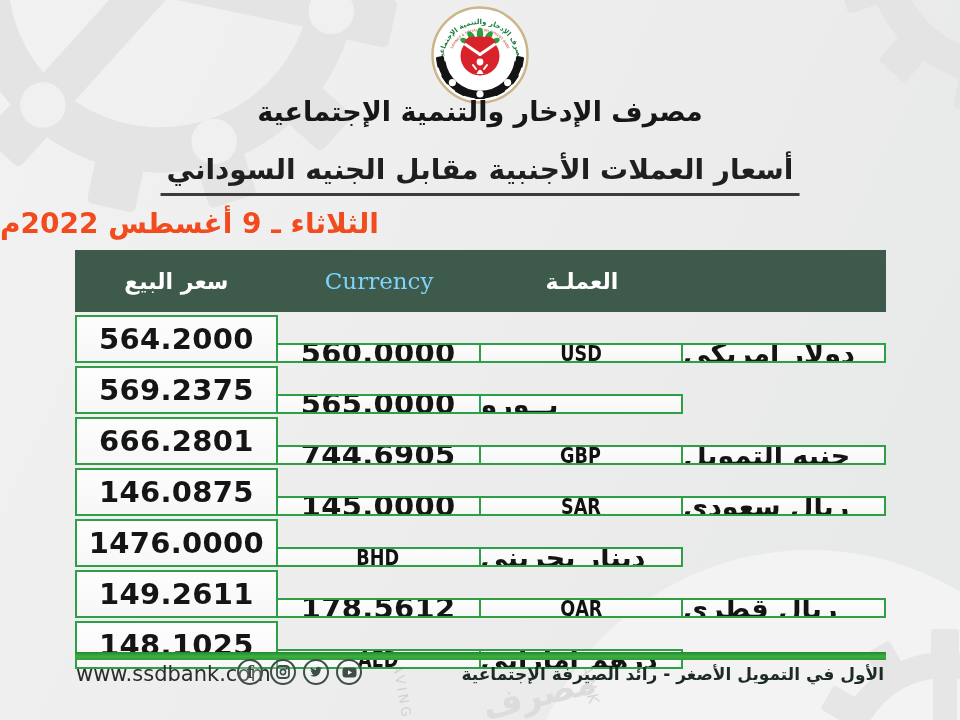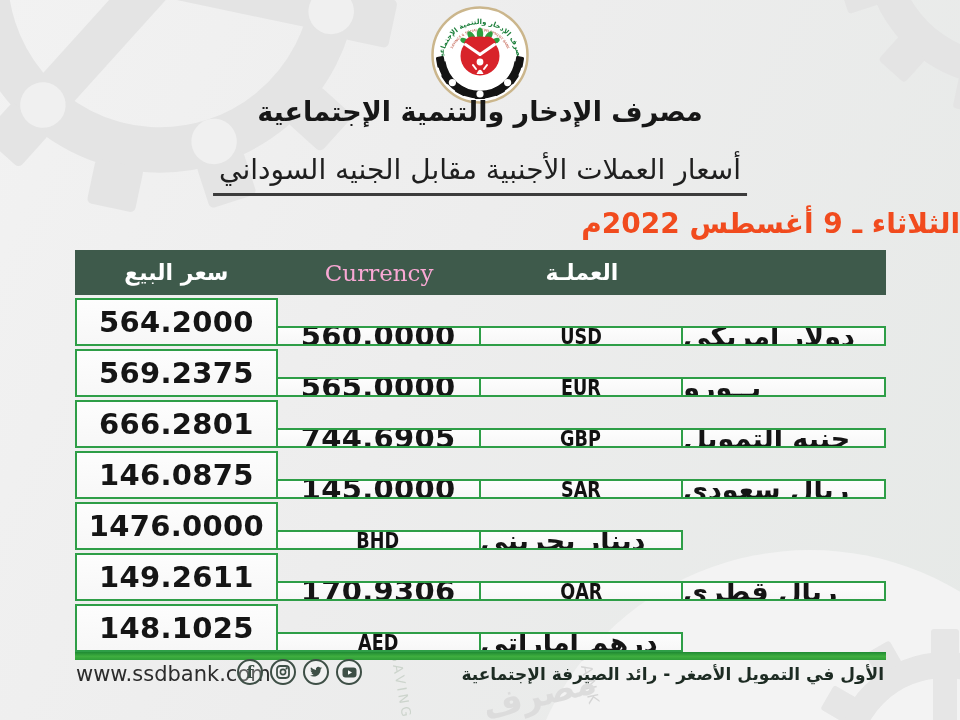--- a/index.html
+++ b/index.html
@@ -14,35 +14,35 @@
   
   .logo{position:absolute; left:415px; top:5px; width:130px; height:100px;}
   .logo svg{width:100%; height:100%;}
 
   .bank-name{
     position:absolute; top:96px; left:0; width:100%; text-align:center;
     font-size:27px; font-weight:bold; color:#171717; direction:rtl; letter-spacing:0;
   }
   .title{
     position:absolute; top:153px; left:50%; transform:translateX(-50%);
-    white-space:nowrap; font-size:28px; font-weight:normal; color:#1f1f1f;
+    white-space:nowrap; font-size:28px; font-weight:bold; color:#1f1f1f;
     direction:rtl; padding:0 6px 7px 6px; border-bottom:3px solid #3c3c3c;
   }
   .date{
-    position:absolute; top:207px; left:0; width:100%; text-align:right;
+    position:absolute; top:207px; left:0; width:100%; text-align:left;
     font-size:28px; font-weight:bold; color:#f14b1e; direction:rtl;
   }
 
   
   .rates{position:absolute; left:75px; top:250px; width:811px;}
-  .thead{display:flex; height:45px; background:#3e5a4b; align-items:center;}
+  .thead{display:flex; height:62px; background:#3e5a4b; align-items:center;}
   .th{flex:0 0 25%; box-sizing:border-box; text-align:center; color:#ffffff;
       font-size:22px; font-weight:bold; direction:rtl;}
   .th.en{font-family:"DejaVu Serif","Liberation Serif",serif; font-weight:normal;
-      font-size:23px; color:#f9a8d4; direction:ltr;}
+      font-size:23px; color:#7dd3fc; direction:ltr;}
   .tr{display:flex; height:48px; margin-top:3px;}
   .tr:first-of-type{margin-top:4px;}
   .td{flex:0 0 25%; box-sizing:border-box; border:2.5px solid #2e9e47;
       background:linear-gradient(#fdfdfd,#f7f7f7); display:flex; align-items:center;
       justify-content:center; overflow:hidden;}
   .td + .td{border-left:none;margin-top:28px;}
   .num{font-size:29px; font-weight:bold; color:#151515; letter-spacing:.3px;}
   .code{font-size:22px; font-weight:bold; color:#111; transform:scaleX(.8); display:inline-block;}
   .name-cell{justify-content:flex-end; padding-right:16px; direction:rtl;
       font-size:27px; font-weight:bold; color:#141414;}
@@ -184,23 +184,20 @@
         <div class="td num">560.0000</div>
         <div class="td">
             <span class="code">USD</span>
           </div>
         <div class="td name-cell">دولار أمريكي</div>
       </div>
 
       <div class="tr">
         <div class="td num">569.2375</div>
         <div class="td num">565.0000</div>
-        <div class="td">
-            <span class="code">EUR</span>
-          </div>
         <div class="td name-cell">يــورو</div>
       </div>
 
       <div class="tr">
         <div class="td num">666.2801</div>
         <div class="td num">744.6905</div>
         <div class="td">
             <span class="code">GBP</span>
           </div>
         <div class="td name-cell">جنيه التمويل</div>
@@ -218,21 +215,21 @@
       <div class="tr">
         <div class="td num">1476.0000</div>
         <div class="td">
             <span class="code">BHD</span>
           </div>
         <div class="td name-cell">دينار بحريني</div>
       </div>
 
       <div class="tr">
         <div class="td num">149.2611</div>
-        <div class="td num">170.9306</div>
+        <div class="td num">178.5612</div>
         <div class="td">
             <span class="code">QAR</span>
           </div>
         <div class="td name-cell">ريال قطري</div>
       </div>
 
       <div class="tr">
         <div class="td num">148.1025</div>
         <div class="td">
             <span class="code">AED</span>

